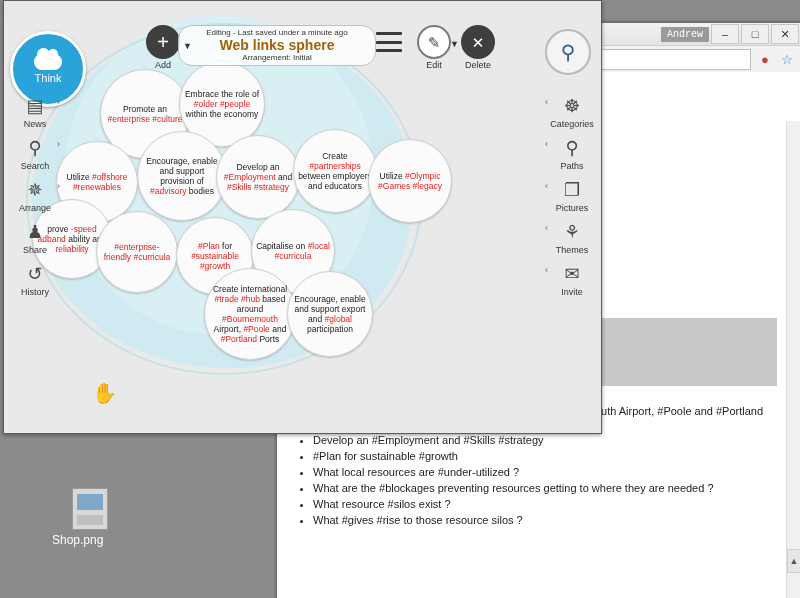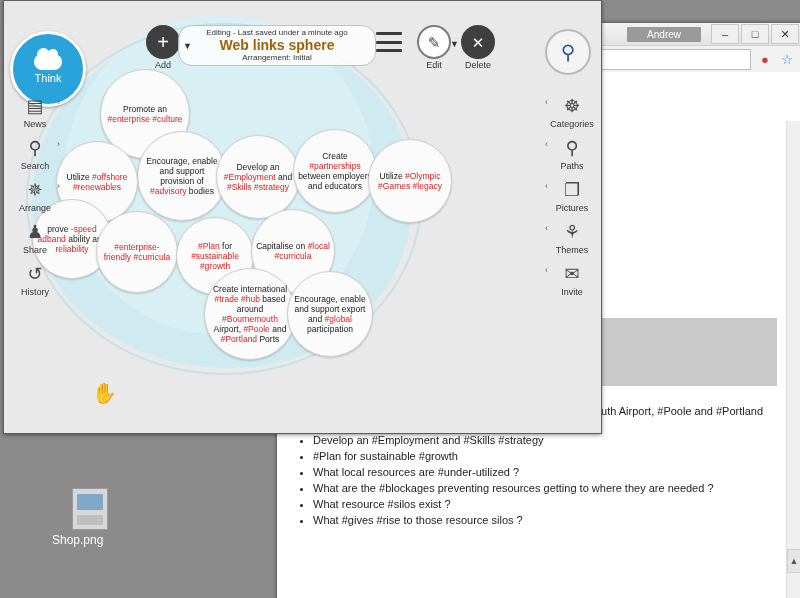--- a/index.html
+++ b/index.html
@@ -66,23 +66,24 @@
     border-bottom: 1px solid #cfcfcf;
     display: flex;
     align-items: center;
     justify-content: flex-end;
     padding-right: 2px;
   }
   #browser .b-user {
     background: #9a9a9a;
     color: #fff;
     font-size: 10px;
-    padding: 2px 20px;
-    margin-right: 8px;
+    padding: 2px 6px;
+    margin-right: 0;
     border-radius: 1px;
+    font-family: Liberation Mono, monospace;
   }
   #browser .b-winbtn {
     width: 26px; height: 18px;
     display: flex; align-items: center; justify-content: center;
     font-size: 11px; color: #333;
     border: 1px solid #c7c7c7;
     background: #efefef;
     margin-left: 2px;
   }
   #browser .b-winbtn.close { }
@@ -495,20 +496,23 @@
 
     <div class="t-canvas">
 
       <div class="cloud"></div>
       <div class="cloud2"></div>
       <div class="cloud-ring"></div>
 
       <div class="bubble" style="left:96px; top:46px; width:90px; height:90px;">
         <span><span>Promote an </span><span class="tag">#enterprise</span><span> </span><span class="tag">#culture</span></span>
       </div>
+      <div class="bubble" style="left:175px; top:38px; width:86px; height:86px;">
+        <span><span>Embrace the role of </span><span class="tag">#older</span><span> </span><span class="tag">#people</span><span> within the economy</span></span>
+      </div>
       <div class="bubble" style="left:133px; top:108px; width:90px; height:90px;">
         <span><span>Encourage, enable and support provision of </span><span class="tag">#advisory</span><span> bodies</span></span>
       </div>
       <div class="bubble" style="left:212px; top:112px; width:84px; height:84px;">
         <span><span>Develop an </span><span class="tag">#Employment</span><span> and </span><span class="tag">#Skills</span><span> </span><span class="tag">#strategy</span></span>
       </div>
       <div class="bubble" style="left:289px; top:106px; width:84px; height:84px;">
         <span><span>Create </span><span class="tag">#partnerships</span><span> between employers and educators</span></span>
       </div>
       <div class="bubble" style="left:364px; top:116px; width:84px; height:84px;">

